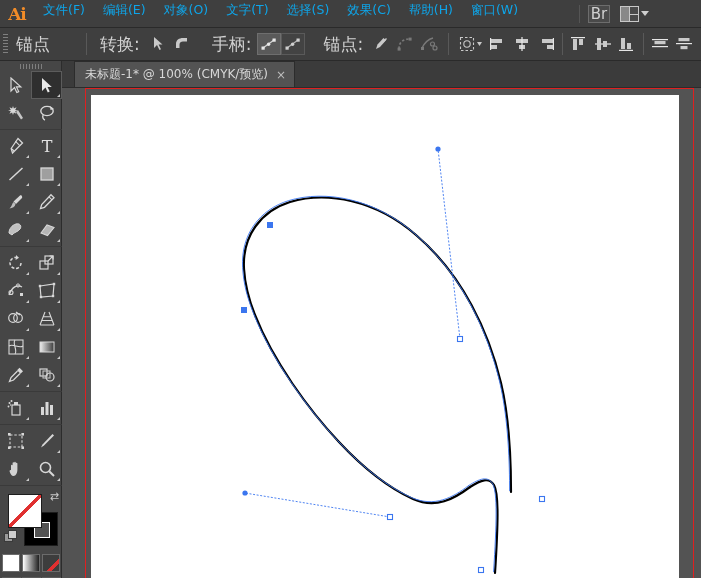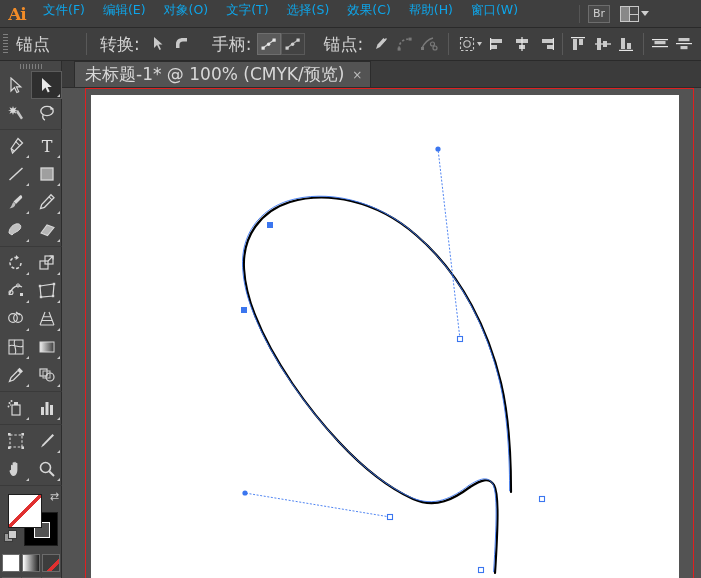--- a/index.html
+++ b/index.html
@@ -29,21 +29,21 @@
   .menu-item {
     padding: 0 9px; height: 35px; line-height: 28px;
     color: #0ea5e9; font-size: 12.5px; white-space: nowrap;
     cursor: default;
   }
   #menubar-right { margin-left: auto; display: flex; align-items: center; height: 28px; padding-right: 52px;}
   .mb-sep { width: 1px; height: 18px; background: #555; margin: 0 8px; }
   .mb-btn {
     width: 22px; height: 18px; border: 1px solid #6d6d6d; background: #4a4a4a;
     display: flex; align-items: center; justify-content: center;
-    font-size: 11px; color: #d0d0d0; margin-right: 10px;
+    font-size: 15px; color: #d0d0d0; margin-right: 10px;
   }
   .mb-ws {
     display: flex; align-items: center; gap: 2px;
   }
   .ws-grid { width: 19px; height: 16px; border: 1px solid #c8c8c8; position: relative; background: #4a4a4a;}
   .ws-grid:before { content:""; position:absolute; left:0; top:0; width:8px; height:100%; border-right:1px solid #c8c8c8; background:#888;}
   .ws-grid:after { content:""; position:absolute; left:9px; top:7px; width:9px; height:1px; background:#c8c8c8;}
   .caret-d { width:0;height:0;border-left:4px solid transparent;border-right:4px solid transparent;border-top:5px solid #cfcfcf;}
 
   
@@ -72,21 +72,21 @@
   #tabbar {
     position:absolute; left:62px; top:61px; width:639px; height:27px;
     background:#3b3b3b; border-bottom:1px solid #2c2c2c;
     display:flex; align-items:flex-end;
   }
   #doc-tab {
     height:26px; background:#535353; border:1px solid #2c2c2c; border-bottom:none;
     display:flex;align-items:center;gap:8px; padding:0 8px 0 10px;
     margin-left:12px;
   }
-  #doc-tab-title { color:#d8d8d8; font-size:17px; white-space:nowrap; }
+  #doc-tab-title { color:#d8d8d8; font-size:12px; white-space:nowrap; }
   #doc-tab-close { color:#bdbdbd; font-size:12px; line-height:1; cursor:default;}
 
   
   #toolbar {
     position:absolute; left:0; top:61px; width:62px; height:517px;
     background:#464646; border-right:1px solid #2c2c2c;
   }
   #tb-grip { height:10px; display:flex;align-items:center;justify-content:center;}
   #tb-grip i { width:22px;height:5px;
     background: repeating-linear-gradient(to right,#7e7e7e 0,#7e7e7e 1px,#464646 1px,#464646 3px);}

